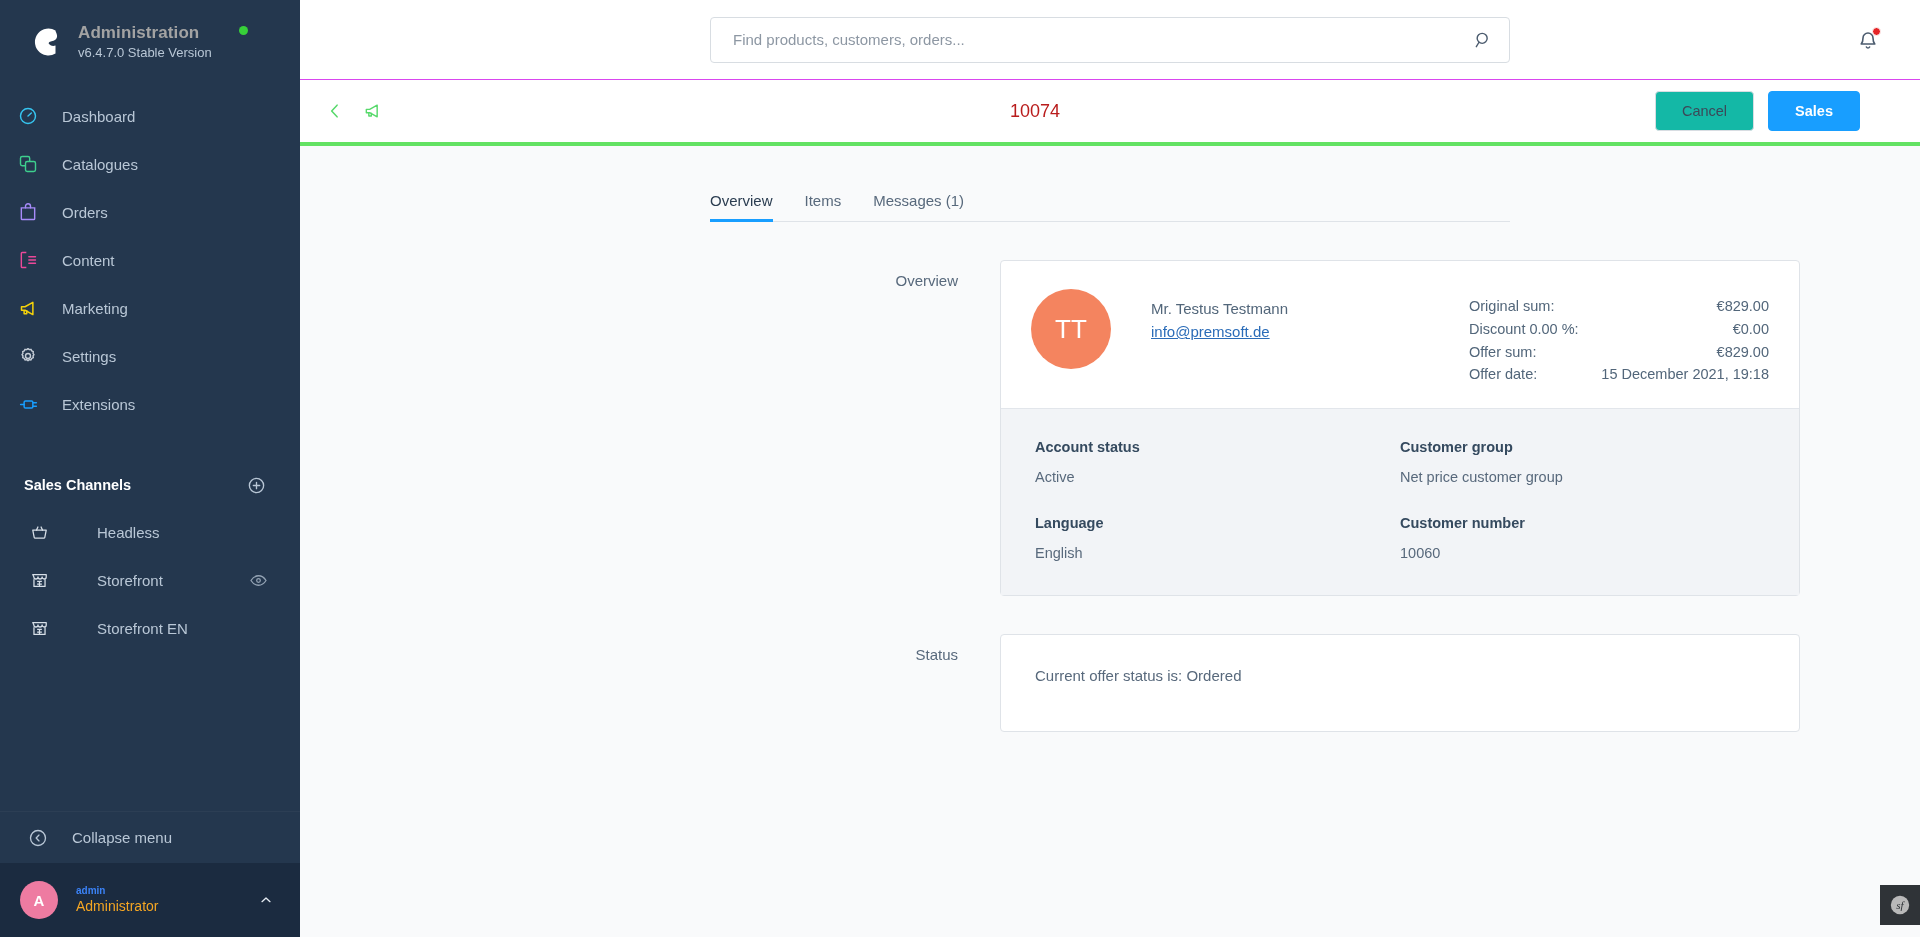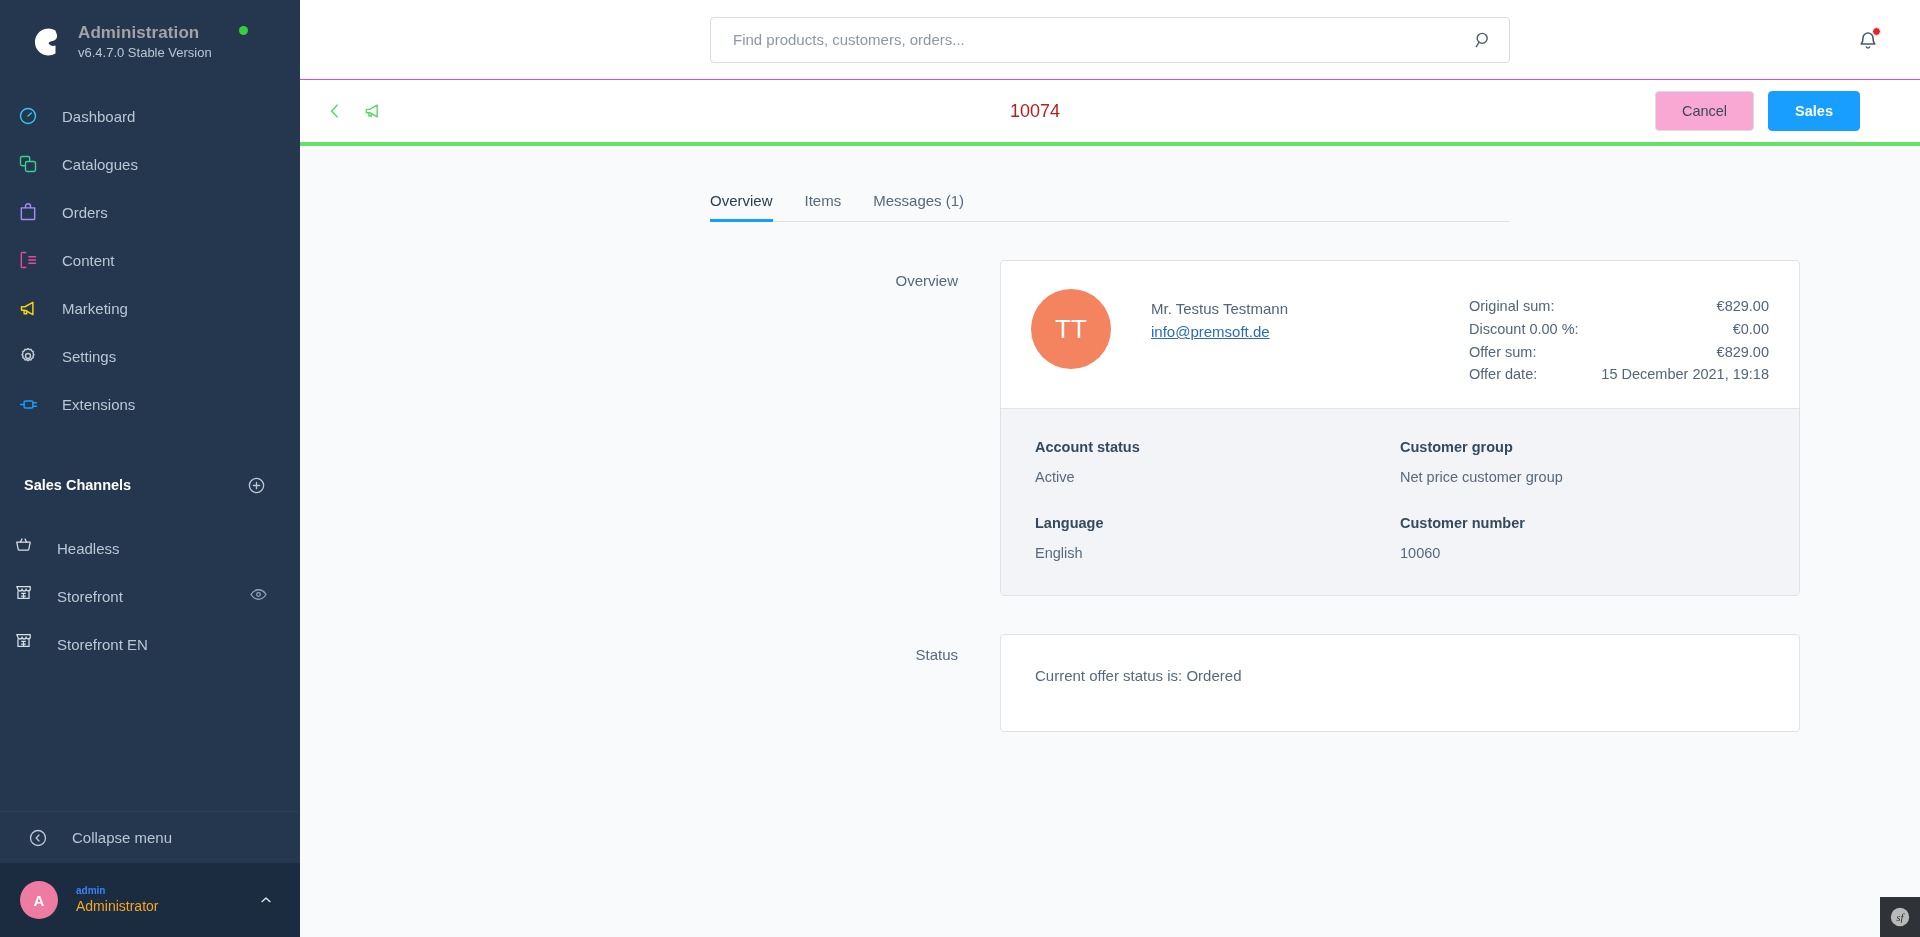--- a/index.html
+++ b/index.html
@@ -52,23 +52,24 @@
 
   .section-head {
     display: flex; align-items: center; justify-content: space-between;
     padding: 0 34px 0 24px;
     height: 46px; margin-top: 34px;
   }
   .section-title { color: #fff; font-size: 14.5px; font-weight: bold; }
   .section-add { cursor: pointer; display: flex; }
 
   .channel-item {
-    display: flex; align-items: flex-end;
-    height: 48px; padding-left: 9px; padding-right: 32px;
+    display: flex; align-items: center;
+    height: 48px; padding-left: 25px; padding-right: 32px;
     cursor: pointer;
+    gap: 24px;
   }
   .channel-item .nav-label { flex: 1; }
   .channel-eye { opacity: .75; display: flex; }
 
   .sidebar-spacer { flex: 1 1 auto; }
 
   .collapse {
     display: flex; align-items: center;
     height: 52px; padding-left: 24px;
     cursor: pointer;
@@ -140,21 +141,21 @@
   .toolbar-actions {
     position: absolute; right: 60px;
     display: flex; align-items: center; gap: 14px;
   }
   .btn {
     height: 40px; border-radius: 4px;
     font-size: 14.5px; font-family: "Liberation Sans", sans-serif;
     cursor: pointer; display: flex; align-items: center; justify-content: center;
     padding: 0 26px;
   }
-  .btn-cancel { background: #f9a8d4; border: 1px solid #d8dde2; color: #3c4858; }
+  .btn-cancel { background: #14b8a6; border: 1px solid #d8dde2; color: #3c4858; }
   .btn-save { background: #189eff; border: 1px solid #189eff; color: #fff; font-weight: bold; }
 
   .progress-line { height: 4px; background: #63e263; width: 100%; flex: 0 0 4px; }
 
   .content { flex: 1 1 auto; overflow: hidden; position: relative; }
 
   .tabs-row {
     width: 800px; margin: 32px auto 0 auto;
     display: flex; align-items: flex-end;
     border-bottom: 1px solid #dfe3e8;
@@ -202,21 +203,21 @@
     padding: 30px 34px 34px 34px;
     display: grid; grid-template-columns: 1fr 1fr; row-gap: 30px;
   }
   .field-label { font-size: 14.5px; color: #354a5f; font-weight: bold; margin-bottom: 14px; }
   .field-value { font-size: 14.5px; color: #58697c; }
 
   .status-card { padding: 32px 34px; min-height: 98px; }
   .status-text { font-size: 15px; color: #58697c; }
 
   .sf-toolbar {
-    position: absolute; right: 0; bottom: 0;
+    position: absolute; right: 0; bottom: 12px;
     width: 40px; height: 40px;
     background: #2f3337;
     display: flex; align-items: center; justify-content: center;
     cursor: pointer;
   }
 </style>
 </head>
 <body>
 
 <div class="app">

